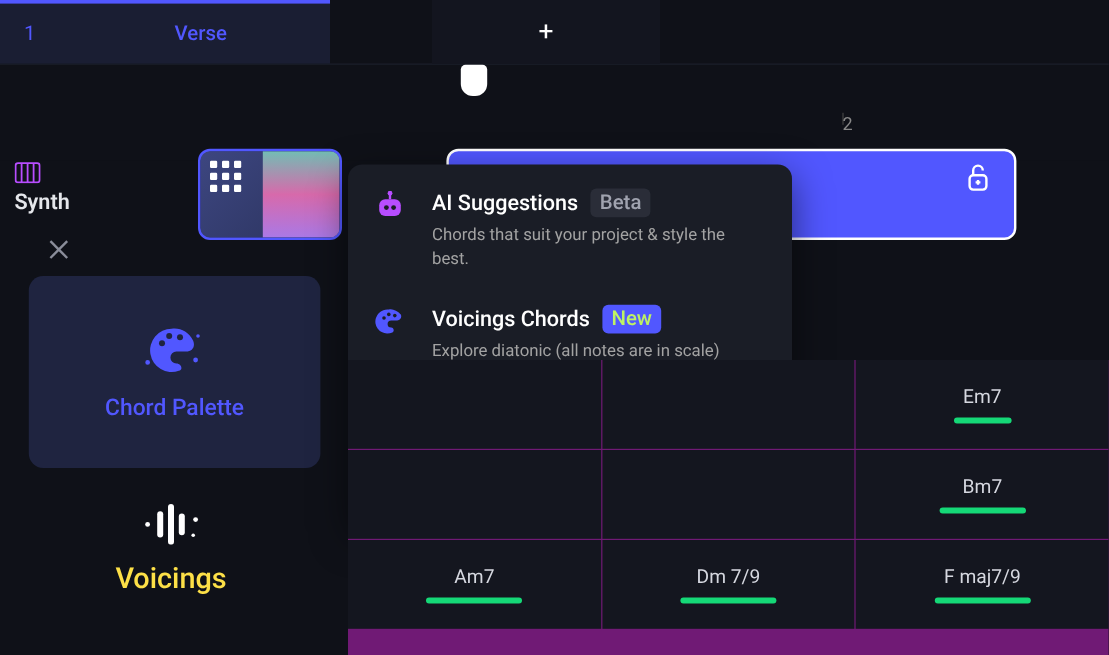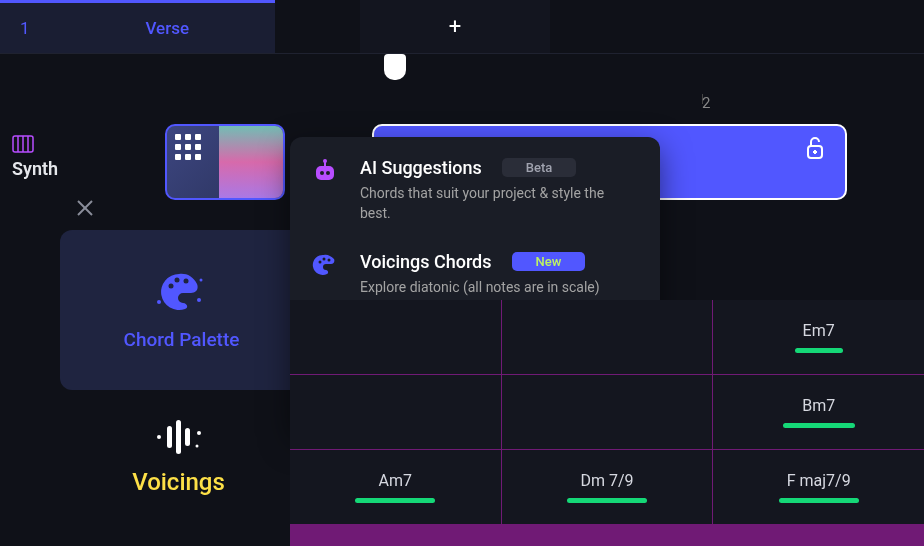--- a/index.html
+++ b/index.html
@@ -45,42 +45,42 @@
 .clip1-grid div { background: #fff; border-radius: 1px; }
 .clip1-art {
   position: absolute; right: 0; top: 0; width: 64px; height: 100%;
   background: linear-gradient(180deg, #7dd3c0 0%, #f472b6 50%, #c084fc 100%); opacity: 0.85;
 }
 .clip2 {
   position: absolute; left: 372px; top: -10px; width: 475px; height: 76px;
   background: #5157ff; border-radius: 10px; border: 2px solid #fff;
 }
 .clip2-lock { position: absolute; right: 16px; top: 8px; }
-.side-panel { position: absolute; left: 0; top: 185px; width: 285px; margin-left: 36px; }
+.side-panel { position: absolute; left: 0; top: 185px; width: 285px; }
 .close-btn { position: absolute; left: 38px; top: 12px; color: #8a8d9a; cursor: pointer; }
 .card {
   margin: 45px 18px 18px 24px; height: 160px; background: #1f2440;
   border-radius: 12px; display: flex; flex-direction: column; align-items: center;
   justify-content: center; gap: 12px;
 }
 .palette-icon { color: #5157ff; }
 .card-title { color: #5157ff; font-size: 19px; font-weight: 500; }
 .voicings-block { margin-top: 30px; display: flex; flex-direction: column; align-items: center; gap: 10px; }
 .voicings-icon { color: #fff; }
 .voicings-label { color: #fde047; font-size: 24px; font-weight: 500; }
 .dropdown {
   position: absolute; left: 290px; top: 137px; width: 370px; background: #1a1d26;
   border-radius: 12px; padding: 20px 22px; box-shadow: 0 10px 30px rgba(0,0,0,0.5);
 }
 .dd-item { display: flex; gap: 18px; margin-bottom: 28px; cursor: pointer; }
 .dd-item:last-child { margin-bottom: 0; }
 .dd-icon-wrap { width: 30px; flex-shrink: 0; padding-top: 2px; }
-.dd-title-row { display: flex; align-items: center; gap: 20px; }
+.dd-title-row { display: flex; align-items: center; gap: 10px; }
 .dd-title { color: #fff; font-size: 18px; font-weight: 500; }
-.badge { font-size: 13px; padding: 2px 24px; border-radius: 5px; font-weight: 500; }
+.badge { font-size: 17px; padding: 2px 8px; border-radius: 5px; font-weight: 500; }
 .badge-beta { background: #2a2d38; color: #a0a3af; }
 .badge-new { background: #5157ff; color: #bef264; }
 .dd-desc { color: #a3a3a3; font-size: 14px; margin-top: 6px; line-height: 1.4; }
 .chord-grid {
   position: absolute; left: 290px; top: 300px; right: 0; bottom: 0;
   display: grid; grid-template-columns: repeat(3, 1fr);
   grid-template-rows: repeat(3, 74px); gap: 1px; background: #701a75;
 }
 .chord-cell {
   background: #14161f; display: flex; flex-direction: column; align-items: center;

